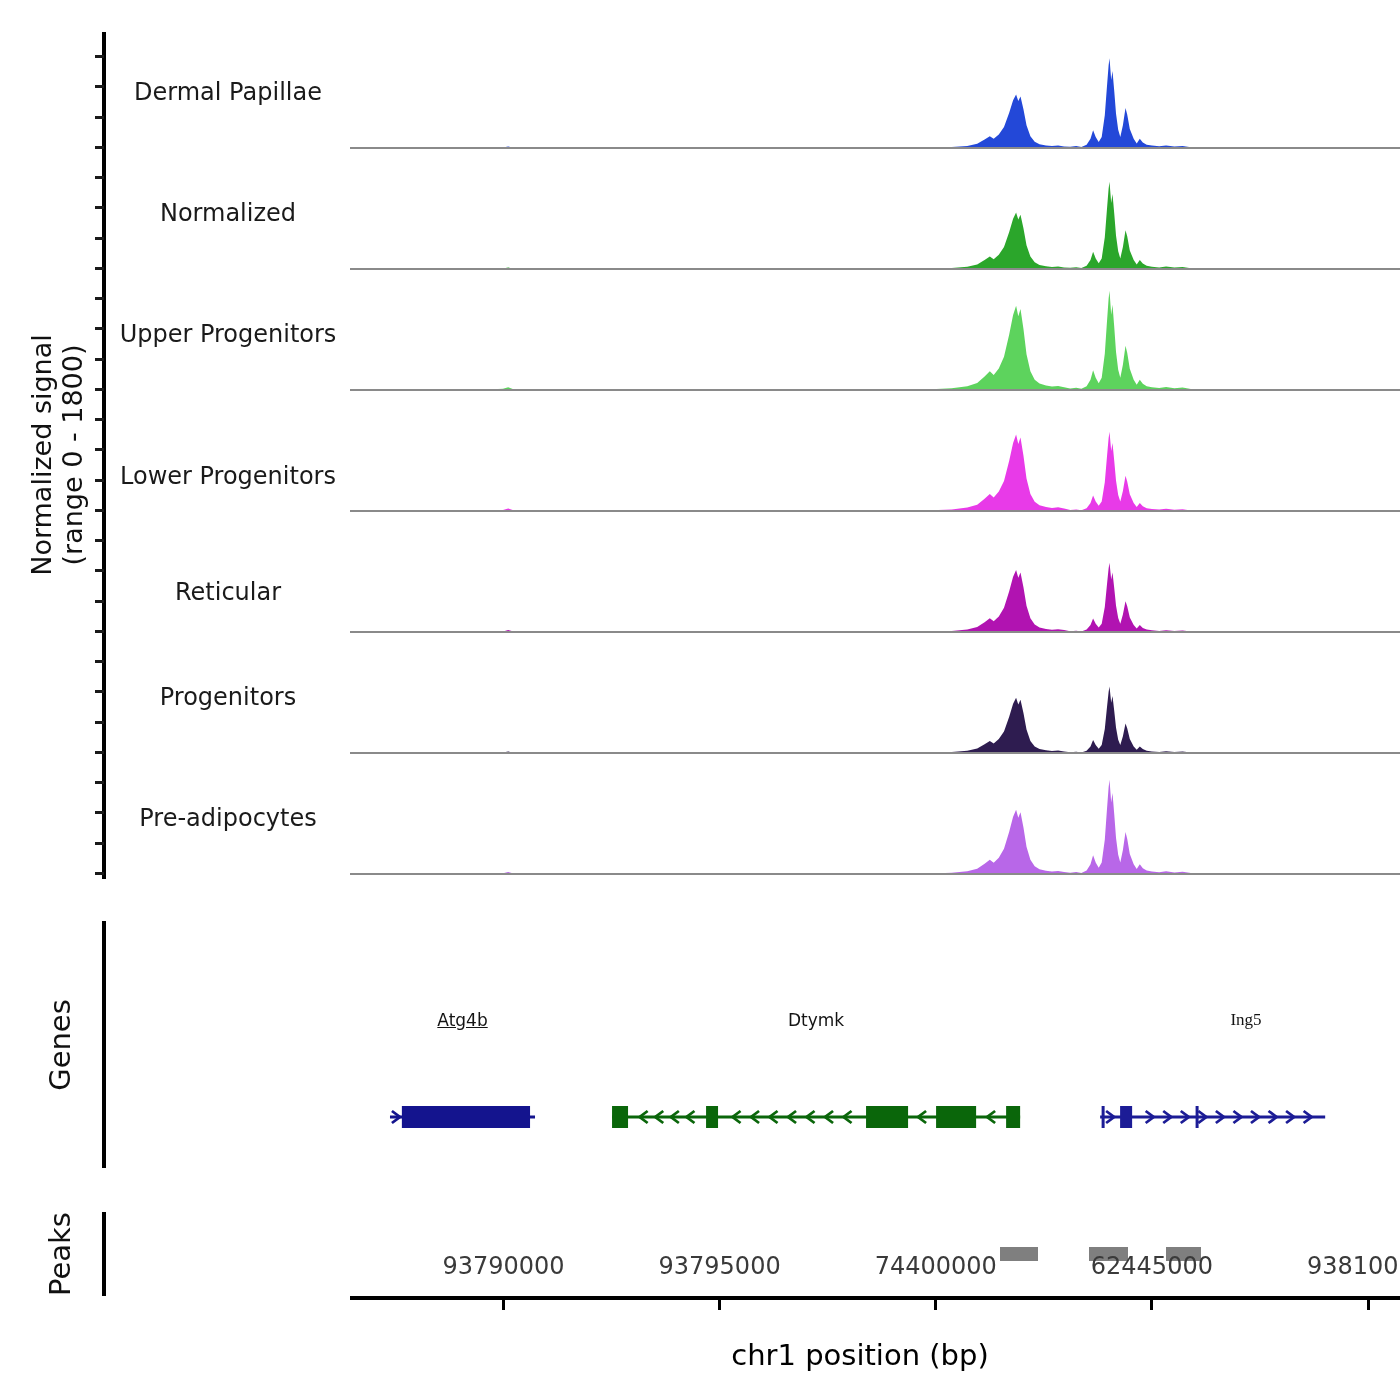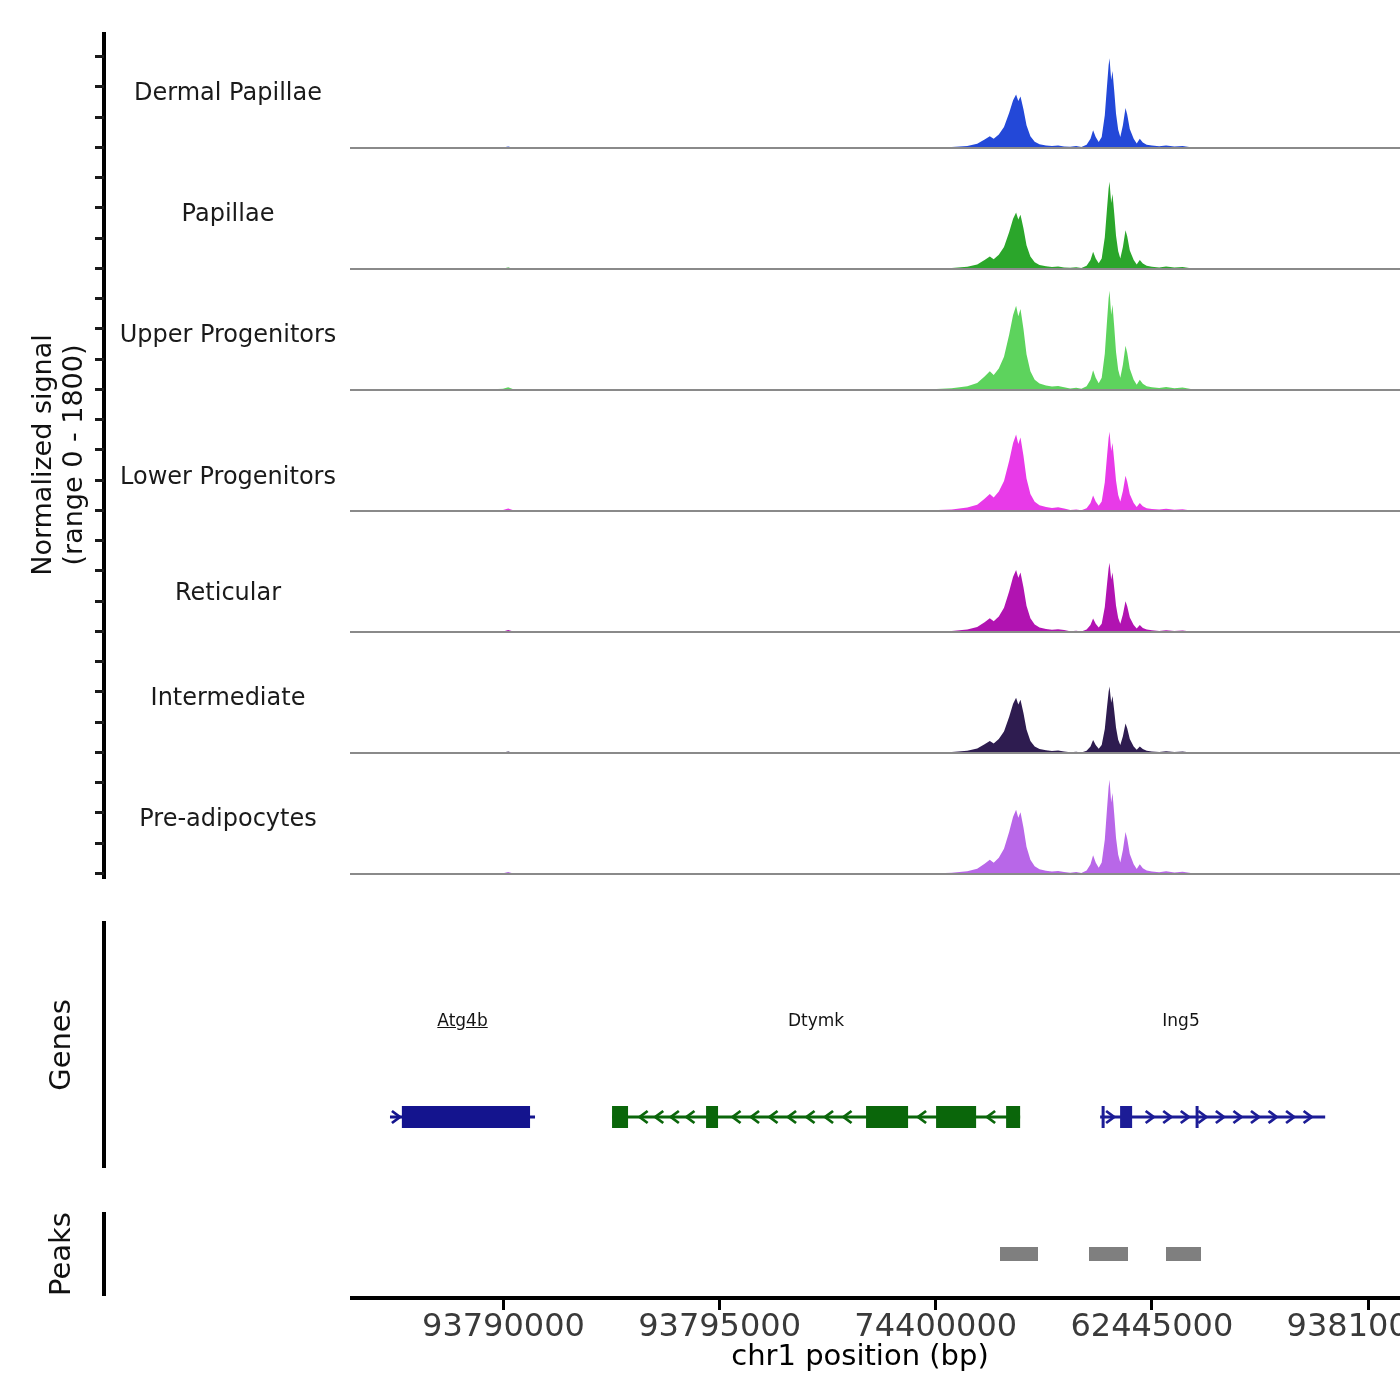--- a/index.html
+++ b/index.html
@@ -27,22 +27,22 @@
   #genes-label{left:0px;top:1026px;width:120px;height:38px;font-size:29px;line-height:38px;}
   #peaks-label{left:0px;top:1235px;width:120px;height:38px;font-size:29px;line-height:38px;}
   .gene-label{
     position:absolute;top:1010px;transform:translateX(-50%);
     font-size:17px;color:#141414;white-space:nowrap;
   }
   .peak-rect{position:absolute;top:1247px;height:14px;}
   .xaxis-line{position:absolute;left:350px;top:1296px;width:1050px;height:4px;background:#000;}
   .xtick{position:absolute;top:1300px;width:3px;height:10px;background:#000;}
   .xtick-label{
-    position:absolute;top:1306px;transform:translateX(-50%);
-    font-size:32px;color:#3a3a3a;white-space:nowrap;
+    position:absolute;top:1252px;transform:translateX(-50%);
+    font-size:24px;color:#3a3a3a;white-space:nowrap;
   }
   .xaxis-title{
     position:absolute;left:350px;top:1338px;width:1020px;height:36px;
     text-align:center;font-size:29px;color:#000;
   }
 </style>
 </head>
 <body>
 
 <div class="vline" style="left:102px;top:32px;width:4px;height:847px;"></div>
@@ -54,21 +54,21 @@
 <div id="tracks">
     <div class="track-label" style="top: 75.5px;">Dermal Papillae</div>
     <svg class="signal-svg" viewBox="0 0 1050 101" style="top: 47.5px;">
       <polygon points="0,100.8 0.0,100.8 30.7,100.5 61.4,100.6 91.6,100.3 112.4,100.6 132.7,100.1 153.0,99.5 158.2,98.5 163.4,99.8 183.7,100.5 214.4,100.1 244.7,100.5 275.4,100.1 306.1,100.5 336.7,100.1 367.4,100.4 397.7,100.1 428.4,100.4 459.1,100.0 489.8,100.3 520.5,100.0 550.7,100.2 581.4,99.8 601.7,99.1 617.3,97.9 627.2,95.8 634.6,91.6 639.8,88.2 643.7,90.7 648.8,86.6 654.0,79.0 659.2,64.8 663.1,52.2 666.1,46.4 668.3,53.1 670.5,48.4 673.5,61.4 676.5,77.3 680.4,88.2 684.7,93.7 689.5,96.2 696.0,97.4 702.0,98.1 708.1,97.6 714.1,98.5 720.2,98.8 726.2,98.1 731.4,99.0 736.6,96.7 740.5,90.8 743.1,82.2 745.7,89.0 748.7,94.0 751.7,89.0 754.8,67.3 756.9,39.2 758.6,17.5 759.5,10.2 761.2,32.0 762.5,22.9 764.3,43.8 766.0,65.5 768.2,81.8 770.3,89.0 772.9,77.3 775.5,60.0 777.2,66.4 779.8,80.9 783.7,90.8 786.7,95.4 789.8,90.8 792.8,94.5 796.7,96.7 801.9,97.6 809.2,98.3 816.1,97.4 824.4,98.5 832.6,97.9 840.8,99.2 856.8,99.7 877.5,100.0 907.8,100.1 938.5,100.3 979.5,100.4 1020.2,100.6 1050,100.8" fill="#2348d8"></polygon>
     </svg>
     <div class="baseline" style="top: 147px;"></div>
     <div class="ytick" style="top: 146px;"></div>
     <div class="ytick" style="top: 115.5px;"></div>
     <div class="ytick" style="top: 85px;"></div>
     <div class="ytick" style="top: 54.5px;"></div>
-    <div class="track-label" style="top: 196.5px;">Papillae</div>
+    <div class="track-label" style="top: 196.5px;">Normalized</div>
     <svg class="signal-svg" viewBox="0 0 1050 101" style="top: 168.5px;">
       <polygon points="0,100.8 0.0,100.8 30.7,100.5 61.4,100.6 91.6,100.3 112.4,100.6 132.7,100.1 153.0,99.5 158.2,98.4 163.4,99.7 183.7,100.5 214.4,100.1 244.7,100.5 275.4,100.0 306.1,100.5 336.7,100.1 367.4,100.4 397.7,100.0 428.4,100.4 459.1,99.9 489.8,100.3 520.5,99.9 550.7,100.2 581.4,99.7 601.7,99.0 617.3,97.7 627.2,95.5 634.6,91.1 639.8,87.6 643.7,90.2 648.8,85.8 654.0,77.9 659.2,62.9 663.1,49.7 666.1,43.6 668.3,50.6 670.5,45.8 673.5,59.4 676.5,76.2 680.4,87.6 684.7,93.3 689.5,96.0 696.0,97.3 702.0,98.0 708.1,97.5 714.1,98.4 720.2,98.8 726.2,98.2 731.4,99.0 736.6,96.8 740.5,91.1 743.1,82.7 745.7,89.4 748.7,94.2 751.7,89.4 754.8,68.2 756.9,40.9 758.6,19.8 759.5,12.7 761.2,33.9 762.5,25.1 764.3,45.3 766.0,66.5 768.2,82.3 770.3,89.4 772.9,77.9 775.5,61.2 777.2,67.3 779.8,81.4 783.7,91.1 786.7,95.5 789.8,91.1 792.8,94.6 796.7,96.8 801.9,97.7 809.2,98.4 816.1,97.5 824.4,98.6 832.6,98.0 840.8,99.2 856.8,99.7 877.5,100.0 907.8,100.2 938.5,100.4 979.5,100.5 1020.2,100.6 1050,100.8" fill="#2ba62b"></polygon>
     </svg>
     <div class="baseline" style="top: 268px;"></div>
     <div class="ytick" style="top: 267px;"></div>
     <div class="ytick" style="top: 236.5px;"></div>
     <div class="ytick" style="top: 206px;"></div>
     <div class="ytick" style="top: 175.5px;"></div>
     <div class="track-label" style="top: 317.5px;">Upper Progenitors</div>
     <svg class="signal-svg" viewBox="0 0 1050 101" style="top: 289.5px;">
@@ -90,21 +90,21 @@
     <div class="ytick" style="top: 417.5px;"></div>
     <div class="track-label" style="top: 576px;">Reticular</div>
     <svg class="signal-svg" viewBox="0 0 1050 101" style="top: 531.5px;">
       <polygon points="0,100.8 0.0,100.8 30.7,100.4 61.4,100.6 91.6,100.2 112.4,100.5 132.7,100.0 153.0,99.4 158.2,98.1 163.4,99.6 183.7,100.4 214.4,100.0 244.7,100.4 275.4,99.9 306.1,100.4 336.7,100.0 367.4,100.3 397.7,99.9 428.4,100.3 459.1,99.8 489.8,100.2 520.5,99.8 550.7,100.1 581.4,99.6 601.7,98.9 617.3,97.4 627.2,95.0 634.6,90.2 639.8,86.3 643.7,89.2 648.8,84.4 654.0,75.7 659.2,59.3 663.1,44.8 666.1,38.0 668.3,45.7 670.5,40.4 673.5,55.4 676.5,73.8 680.4,86.3 684.7,92.6 689.5,95.5 696.0,96.9 702.0,97.7 708.1,97.2 714.1,98.1 720.2,99.2 726.2,98.7 731.4,99.4 736.6,97.6 740.5,93.1 743.1,86.4 745.7,91.7 748.7,95.5 751.7,91.7 754.8,74.9 756.9,53.2 758.6,36.4 759.5,30.8 761.2,47.6 762.5,40.6 764.3,56.7 766.0,73.5 768.2,86.1 770.3,91.7 772.9,82.6 775.5,69.3 777.2,74.2 779.8,85.4 783.7,93.1 786.7,96.6 789.8,93.1 792.8,95.9 796.7,97.6 801.9,98.3 809.2,98.9 816.1,98.2 824.4,99.0 832.6,98.5 840.8,99.6 856.8,99.9 877.5,100.2 907.8,100.3 938.5,100.5 979.5,100.5 1020.2,100.6 1050,100.8" fill="#b113b1"></polygon>
     </svg>
     <div class="baseline" style="top: 631px;"></div>
     <div class="ytick" style="top: 630px;"></div>
     <div class="ytick" style="top: 599.5px;"></div>
     <div class="ytick" style="top: 569px;"></div>
     <div class="ytick" style="top: 538.5px;"></div>
-    <div class="track-label" style="top: 680.5px;">Intermediate</div>
+    <div class="track-label" style="top: 680.5px;">Progenitors</div>
     <svg class="signal-svg" viewBox="0 0 1050 101" style="top: 652.5px;">
       <polygon points="0,100.8 0.0,100.8 30.7,100.5 61.4,100.6 91.6,100.3 112.4,100.6 132.7,100.1 153.0,99.5 158.2,98.4 163.4,99.7 183.7,100.5 214.4,100.1 244.7,100.5 275.4,100.0 306.1,100.5 336.7,100.1 367.4,100.4 397.7,100.0 428.4,100.4 459.1,99.9 489.8,100.3 520.5,99.9 550.7,100.2 581.4,99.7 601.7,99.1 617.3,97.8 627.2,95.6 634.6,91.3 639.8,87.9 643.7,90.4 648.8,86.1 654.0,78.4 659.2,63.7 663.1,50.7 666.1,44.7 668.3,51.6 670.5,46.8 673.5,60.2 676.5,76.6 680.4,87.9 684.7,93.5 689.5,96.1 696.0,97.3 702.0,98.0 708.1,97.5 714.1,98.4 720.2,99.3 726.2,98.8 731.4,99.5 736.6,97.8 740.5,93.4 743.1,87.0 745.7,92.1 748.7,95.8 751.7,92.1 754.8,75.9 756.9,55.1 758.6,39.0 759.5,33.6 761.2,49.7 762.5,43.0 764.3,58.4 766.0,74.6 768.2,86.7 770.3,92.1 772.9,83.3 775.5,70.5 777.2,75.3 779.8,86.0 783.7,93.4 786.7,96.8 789.8,93.4 792.8,96.1 796.7,97.8 801.9,98.4 809.2,98.9 816.1,98.3 824.4,99.1 832.6,98.6 840.8,99.6 856.8,100.0 877.5,100.2 907.8,100.3 938.5,100.5 979.5,100.5 1020.2,100.7 1050,100.8" fill="#2e1c50"></polygon>
     </svg>
     <div class="baseline" style="top: 752px;"></div>
     <div class="ytick" style="top: 751px;"></div>
     <div class="ytick" style="top: 720.5px;"></div>
     <div class="ytick" style="top: 690px;"></div>
     <div class="ytick" style="top: 659.5px;"></div>
     <div class="track-label" style="top: 801.5px;">Pre-adipocytes</div>
     <svg class="signal-svg" viewBox="0 0 1050 101" style="top: 773.5px;">
@@ -117,21 +117,21 @@
     <div class="ytick" style="top: 780.5px;"></div>
   </div>
 
 <div class="vline" style="left:102px;top:921px;width:4px;height:247px;"></div>
 <div class="rot-label" id="genes-label">
   <span>Genes</span>
 </div>
 <div id="gene-labels">
     <div class="gene-label" style="left: 462.5px; text-decoration: underline;">Atg4b</div>
     <div class="gene-label" style="left: 816.081px;">Dtymk</div>
-    <div class="gene-label" style="left: 1181px;">Ing5</div>
+    <div class="gene-label" style="left: 1246px; font-family: Liberation Serif, serif;">Ing5</div>
   </div>
 <svg id="genes-svg" class="abs" style="left:350px;top:1075px;" width="1050" height="90" viewBox="0 0 1050 90">
     <g>
       <line x1="39.985590778097986" y1="42" x2="185.014409221902" y2="42" stroke="#14148e" stroke-width="3"></line>
       <rect x="51.87319884726225" y="31" width="128.17002881844383" height="22" fill="#14148e"></rect>
       <polyline points="41.929394812680115,36 49.929394812680115,42 41.929394812680115,48" fill="none" stroke="#14148e" stroke-width="2.8"></polyline>
     </g>
     <g>
       <line x1="262.04610951008647" y1="42" x2="670.1152737752161" y2="42" stroke="#0a660a" stroke-width="3"></line>
       <rect x="262.04610951008647" y="31" width="15.994236311239149" height="22" fill="#0a660a"></rect>

